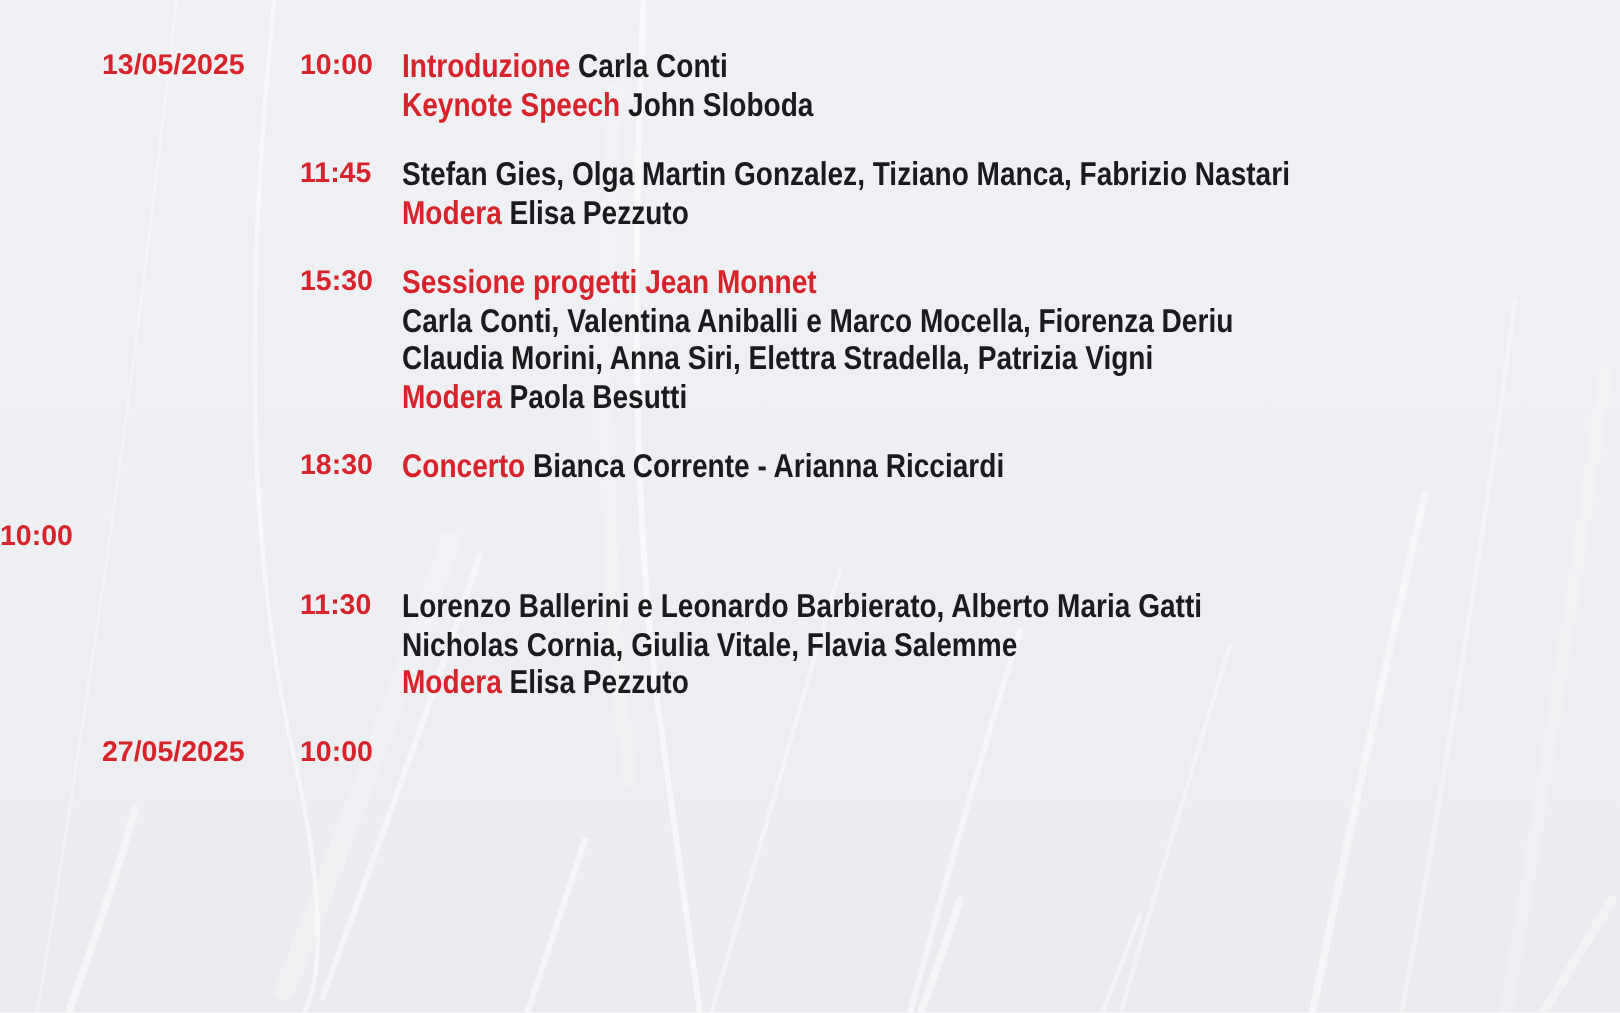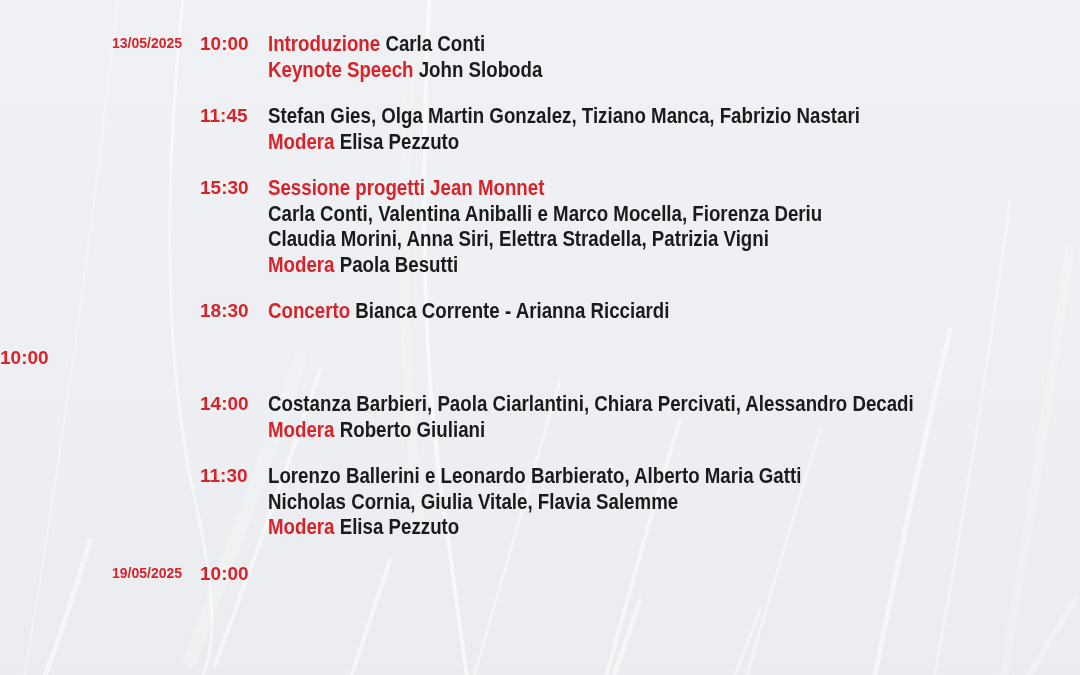--- a/index.html
+++ b/index.html
@@ -32,22 +32,22 @@
     z-index:2;
   }
   .row{
     display:flex;
     align-items:flex-start;
     margin-bottom:21px;
   }
   .c-date{
     flex:0 0 200px;
     box-sizing:border-box;
-    padding-left:112px;
-    font-size:14px;
+    padding-left:68px;
+    font-size:19px;
     line-height:25.5px;
     color:var(--red);
     white-space:nowrap;
   }
   .c-time{
     flex:0 0 68px;
     font-size:19px;
     line-height:25.5px;
     color:var(--red);
     white-space:nowrap;
@@ -128,37 +128,29 @@
     <div class="c-time">18:30</div>
     <div class="c-content">
       <div class="cline"><span class="red">Concerto </span><span class="blk">Bianca Corrente - Arianna Ricciardi</span></div>
     </div>
   </div>
 
   <div class="row">
     <div class="c-time">10:00</div>
   </div>
 
-  <div class="row">
-    <div class="c-date"></div>
-    <div class="c-time">14:00</div>
-    <div class="c-content">
-      <div class="cline"><span class="red"></span><span class="blk">Costanza Barbieri, Paola Ciarlantini, Chiara Percivati, Alessandro Decadi</span></div>
-      <div class="cline"><span class="red">Modera </span><span class="blk">Roberto Giuliani</span></div>
-    </div>
-  </div>
 
   <div class="row">
     <div class="c-date"></div>
     <div class="c-time">11:30</div>
     <div class="c-content">
       <div class="cline"><span class="red"></span><span class="blk">Lorenzo Ballerini e Leonardo Barbierato, Alberto Maria Gatti</span></div>
       <div class="cline"><span class="red"></span><span class="blk">Nicholas Cornia, Giulia Vitale, Flavia Salemme</span></div>
       <div class="cline"><span class="red">Modera </span><span class="blk">Elisa Pezzuto</span></div>
     </div>
   </div>
 
   <div class="row">
-    <div class="c-date">19/05/2025</div>
+    <div class="c-date">27/05/2025</div>
     <div class="c-time">10:00</div>
   </div>
 
 </div>
 
 </body></html>

